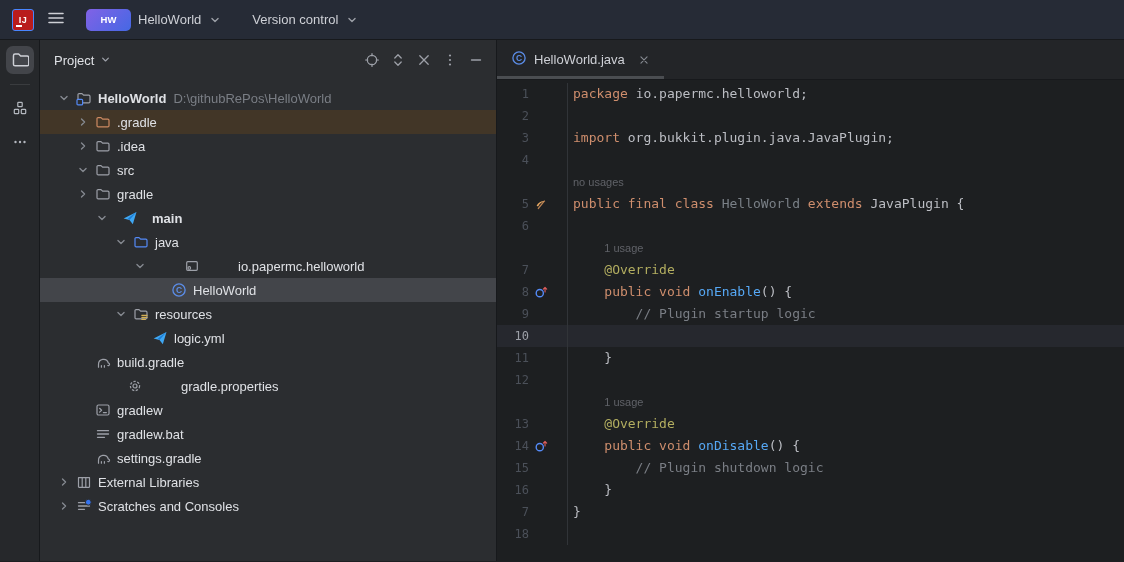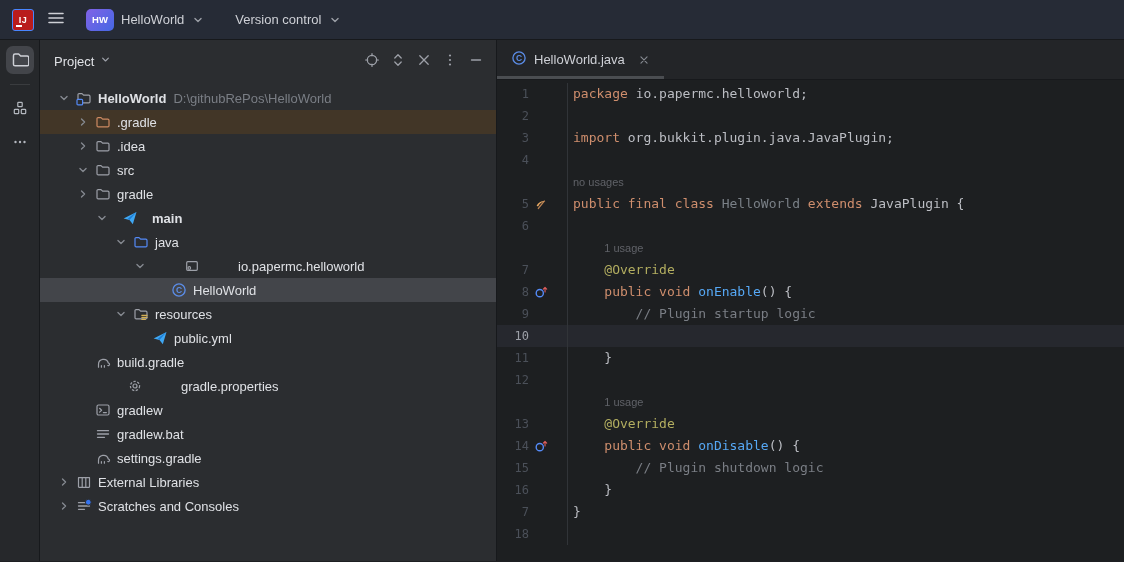--- a/index.html
+++ b/index.html
@@ -17,37 +17,37 @@
   .topbar{ height:40px; background:var(--topbarBg); display:flex; align-items:center;
            padding-left:12px; gap:8px; border-bottom:1px solid var(--borderDark); }
   .ij-logo{ width:22px; height:22px; background:#b91c1c; border:1px solid #4886FF; border-radius:3px;
             color:#fff; font-size:9px; font-weight:bold; display:flex; align-items:center;
             justify-content:center; position:relative; letter-spacing:.5px; }
   .ij-logo::after{ content:""; position:absolute; left:3px; bottom:3px; width:6px; height:2px; background:#fff; }
   .icon-btn{ background:transparent; border:none; width:28px; height:28px; display:flex;
              align-items:center; justify-content:center; cursor:pointer; border-radius:4px; }
   .widget{ display:flex; align-items:center; gap:7px; color:#CED0D6; font-size:13px;
            padding:4px 8px; border-radius:4px; cursor:pointer; }
-  .hw-badge{ width:28px; height:22px; border-radius:5px; color:#fff; font-size:9.5px; font-weight:bold;
+  .hw-badge{ width:45px; height:22px; border-radius:5px; color:#fff; font-size:9.5px; font-weight:bold;
              display:flex; align-items:center; justify-content:center;
              background:linear-gradient(135deg,#8162E6 0%,#4568E4 100%); }
   .widget .chev svg{ display:block; }
   
   .app{ display:flex; height:521px; }
   .stripe{ width:40px; background:var(--stripeBg); border-right:1px solid var(--borderDark);
            display:flex; flex-direction:column; align-items:center; padding-top:6px; gap:6px; }
   .stripe-btn{ width:28px; height:28px; border:none; background:transparent; border-radius:7px;
                display:flex; align-items:center; justify-content:center; cursor:pointer; }
   .stripe-btn.selected{ background:var(--selGray); }
   .stripe-divider{ width:20px; height:1px; background:#3A3C3F; margin:4px 0; }
   
   .project-panel{ width:457px; background:var(--panelBg); border-right:1px solid var(--borderDark);
                   display:flex; flex-direction:column; }
   .panel-header{ height:42px; display:flex; align-items:center; padding:0 8px 0 14px; flex-shrink:0; }
-  .panel-title{ color:var(--treeText); font-size:13px; display:flex; align-items:center; gap:5px; cursor:pointer; }
+  .panel-title{ color:var(--treeText); font-size:13px; display:flex; align-items:flex-start; gap:5px; cursor:pointer; }
   .panel-tools{ margin-left:auto; display:flex; align-items:center; gap:2px; }
   .tool-btn{ width:24px; height:24px; border:none; background:transparent; border-radius:4px;
              display:flex; align-items:center; justify-content:center; cursor:pointer; }
   .tree{ padding-top:4px; font-size:13px; color:var(--treeText); }
   .tree-row{ height:24px; display:flex; align-items:center; cursor:pointer; white-space:nowrap; }
   .tree-row.sel-gray{ background:var(--selGray); }
   .tree-row.sel-brown{ background:var(--selBrown);text-align:center; }
   .tw-chev{ width:16px; height:16px; flex-shrink:0; margin-right:4px; display:flex;
             align-items:center; justify-content:center; }
   .tw-icon{ width:16px; height:16px; flex-shrink:0; margin-right:6px; display:flex;
@@ -311,21 +311,21 @@
           <span class="tw-label">resources</span>
         </div>
         <div class="tree-row" style="padding-left: 92px;">
           <span class="tw-chev"></span>
           <span class="tw-icon">
             <svg width="16" height="16" viewBox="0 0 16 16">
               <path d="M1.6 8.5 14.5 1.9 10.8 14.3 7.5 10.1Z" fill="#3FA7F2"></path>
               <path d="M7.5 10.1 14.5 1.9 5.9 8.4Z" fill="#1C7BD4"></path>
             </svg>
           </span>
-          <span class="tw-label">public.yml</span>
+          <span class="tw-label">logic.yml</span>
         </div>
         <div class="tree-row" style="padding-left: 35px;">
           <span class="tw-chev"></span>
           <span class="tw-icon">
             <svg width="16" height="16" viewBox="0 0 16 16">
               <path d="M3.5 13.2v-2.7a5 5 0 0 1 9.8-1.5c.8.1 1.4.9 1.2 1.7-.2.7-1 1.1-1.7.8" stroke="#9DA0A8" stroke-width="1.2" fill="none" stroke-linecap="round"></path>
               <path d="M6.4 13.2v-1.7M9.4 13.2v-1.7" stroke="#9DA0A8" stroke-width="1.2" stroke-linecap="round"></path>
             </svg>
           </span>
           <span class="tw-label">build.gradle</span>

